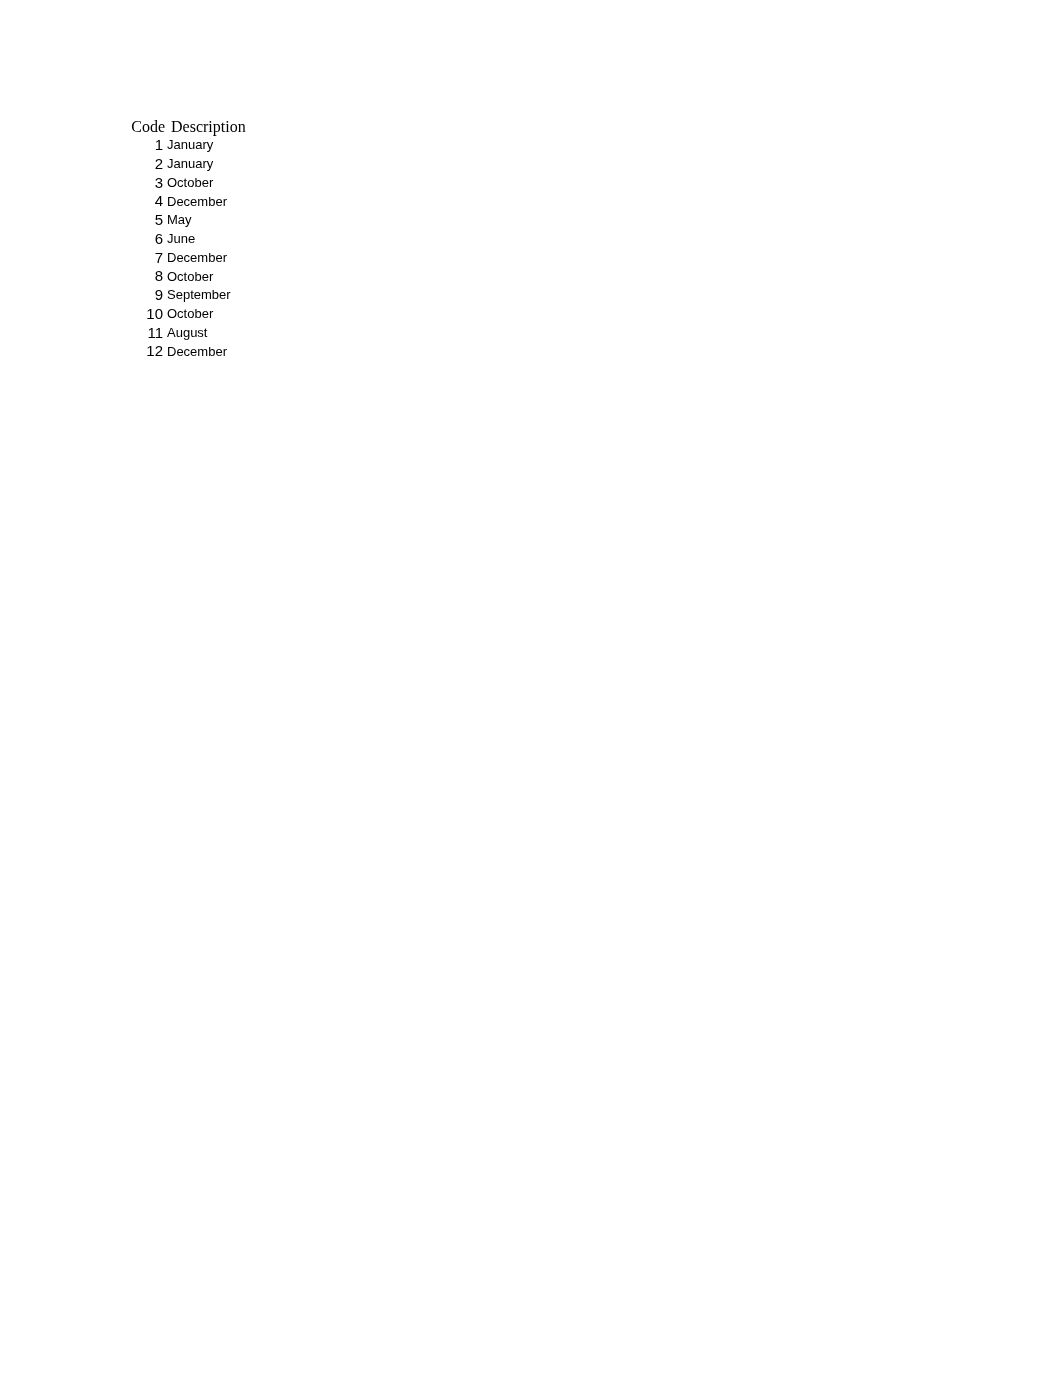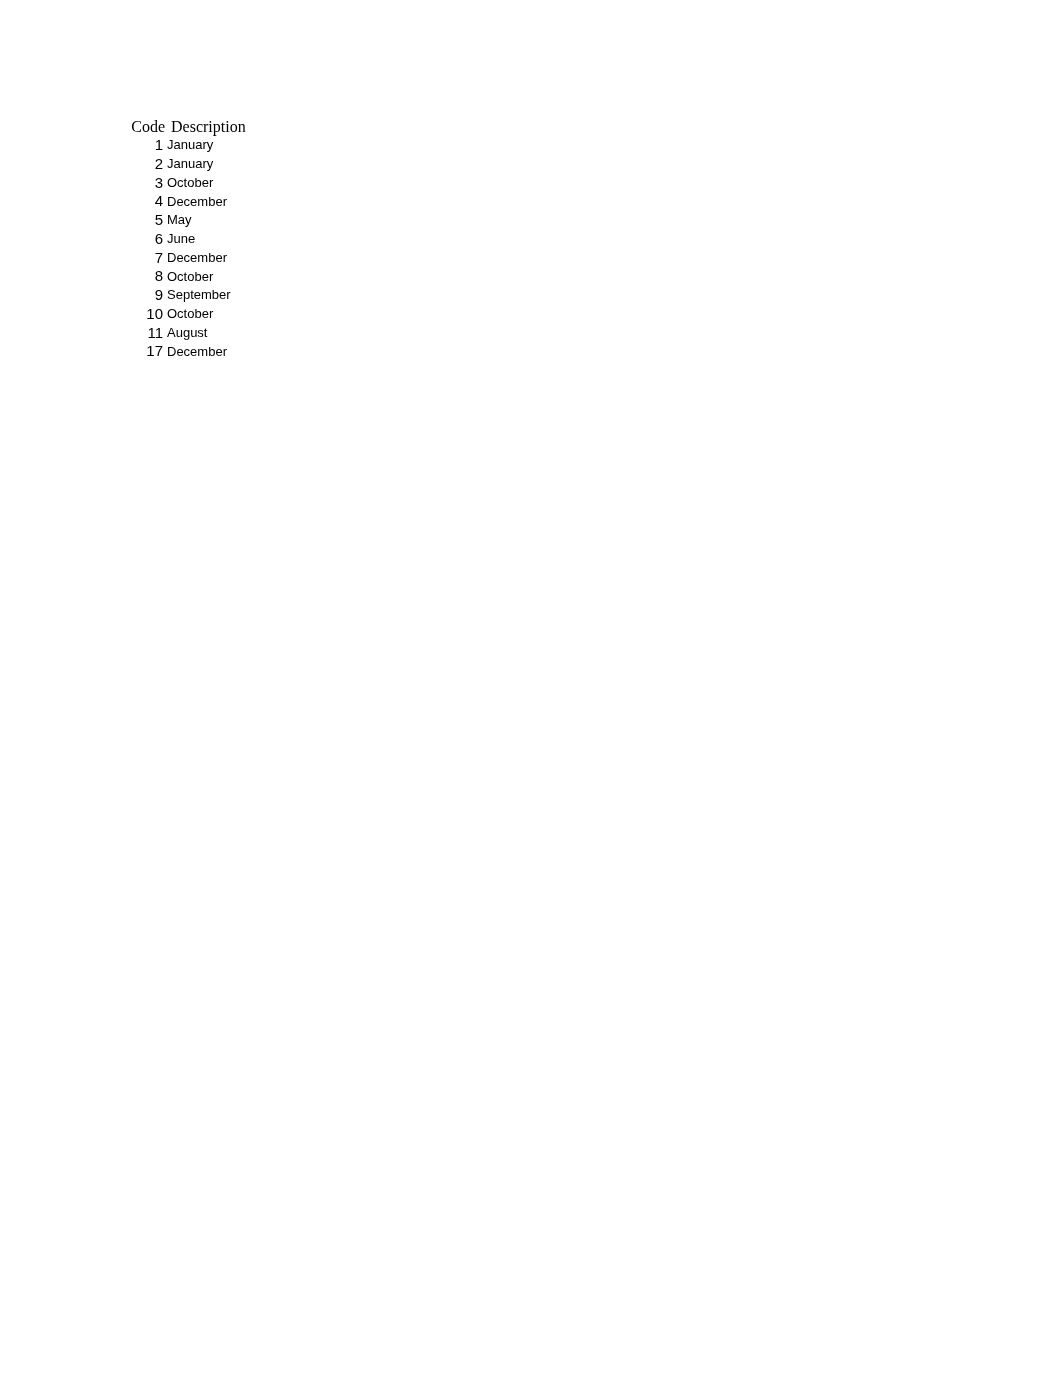--- a/index.html
+++ b/index.html
@@ -105,18 +105,18 @@
       </tr>
       <tr>
         <td class="code-cell">10</td>
         <td class="desc-cell">October</td>
       </tr>
       <tr>
         <td class="code-cell">11</td>
         <td class="desc-cell">August</td>
       </tr>
       <tr>
-        <td class="code-cell">17</td>
+        <td class="code-cell">12</td>
         <td class="desc-cell">December</td>
       </tr>
     </tbody>
   </table>
 </div>
 
 </body></html>

